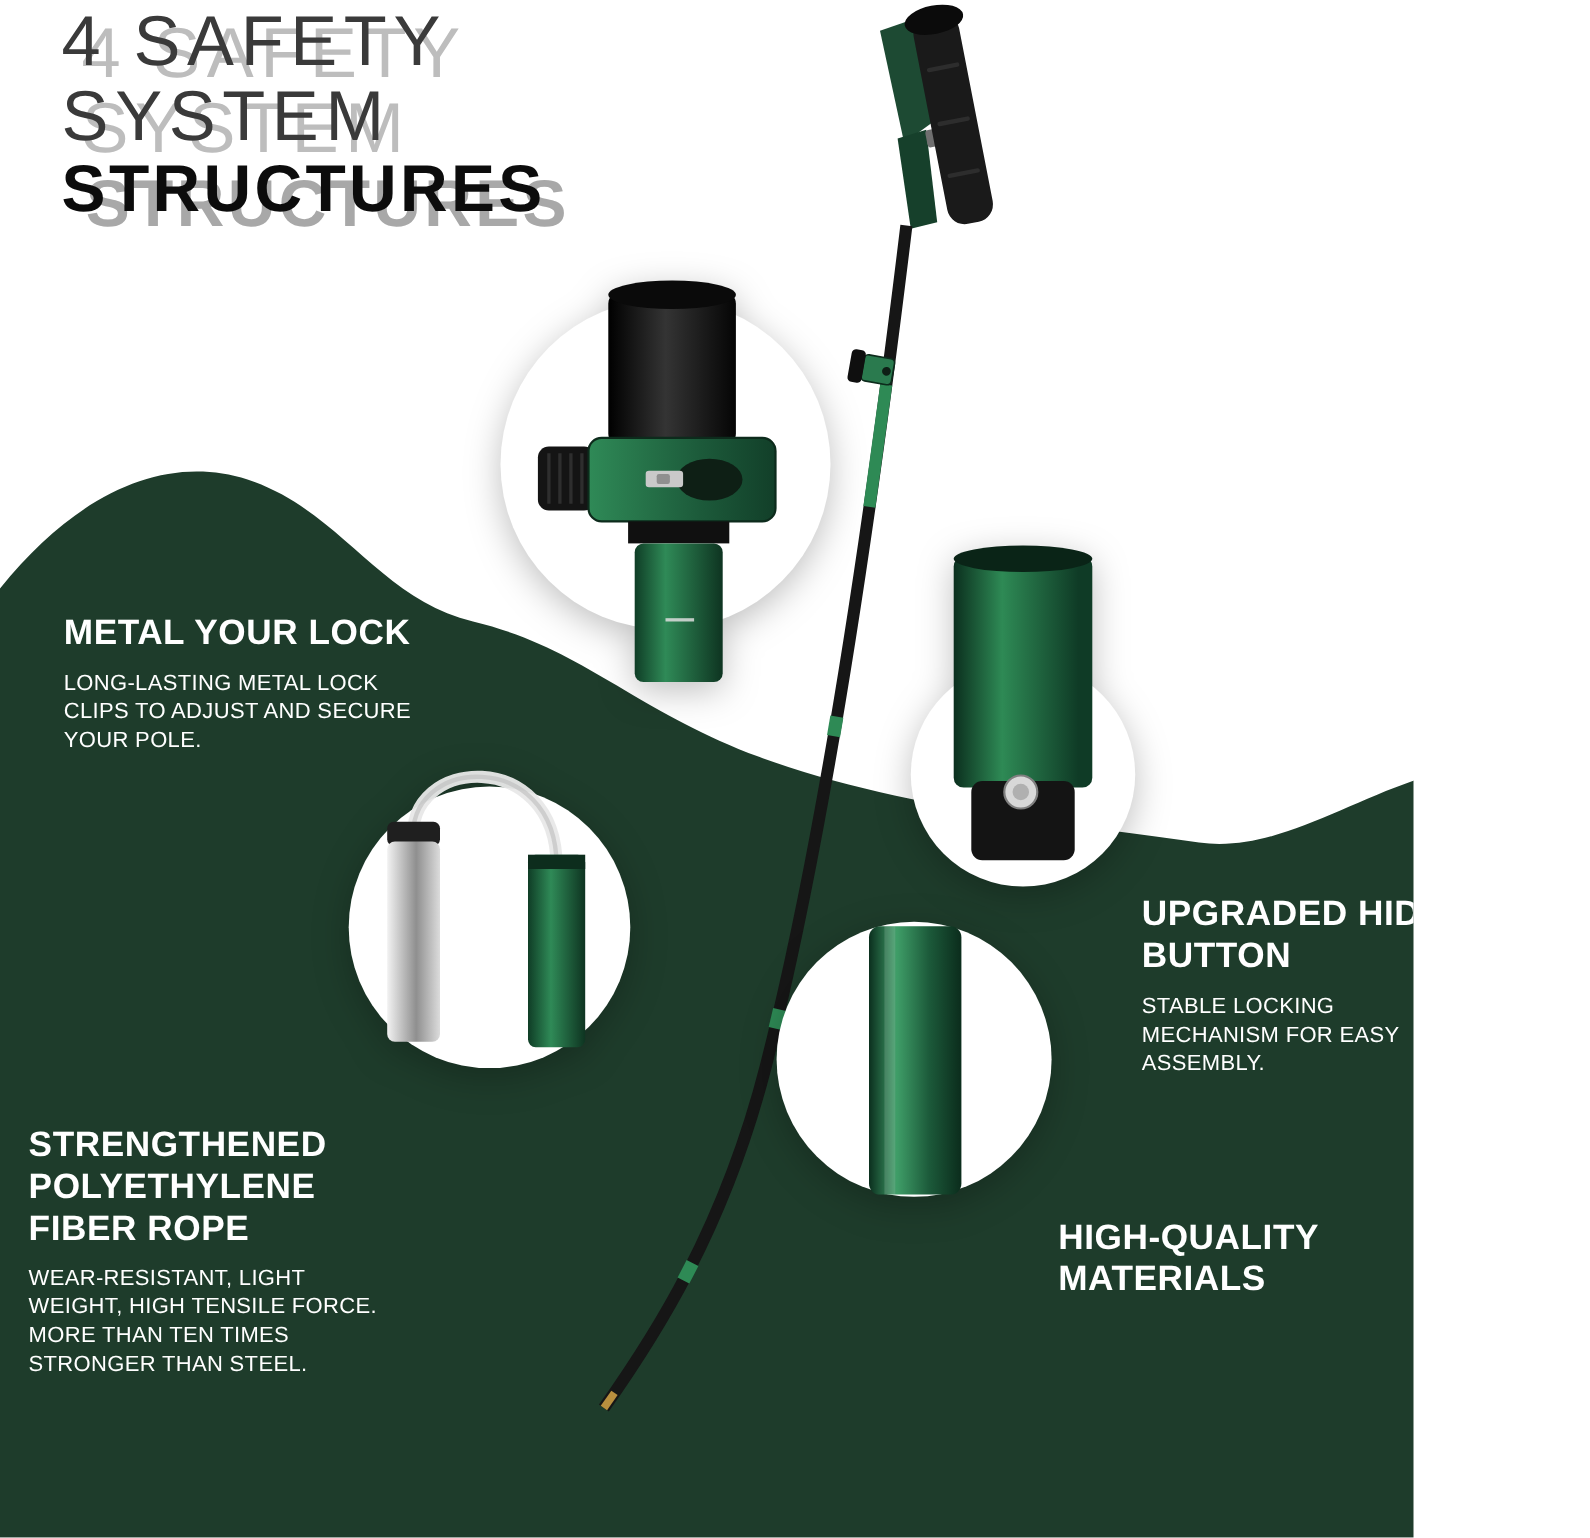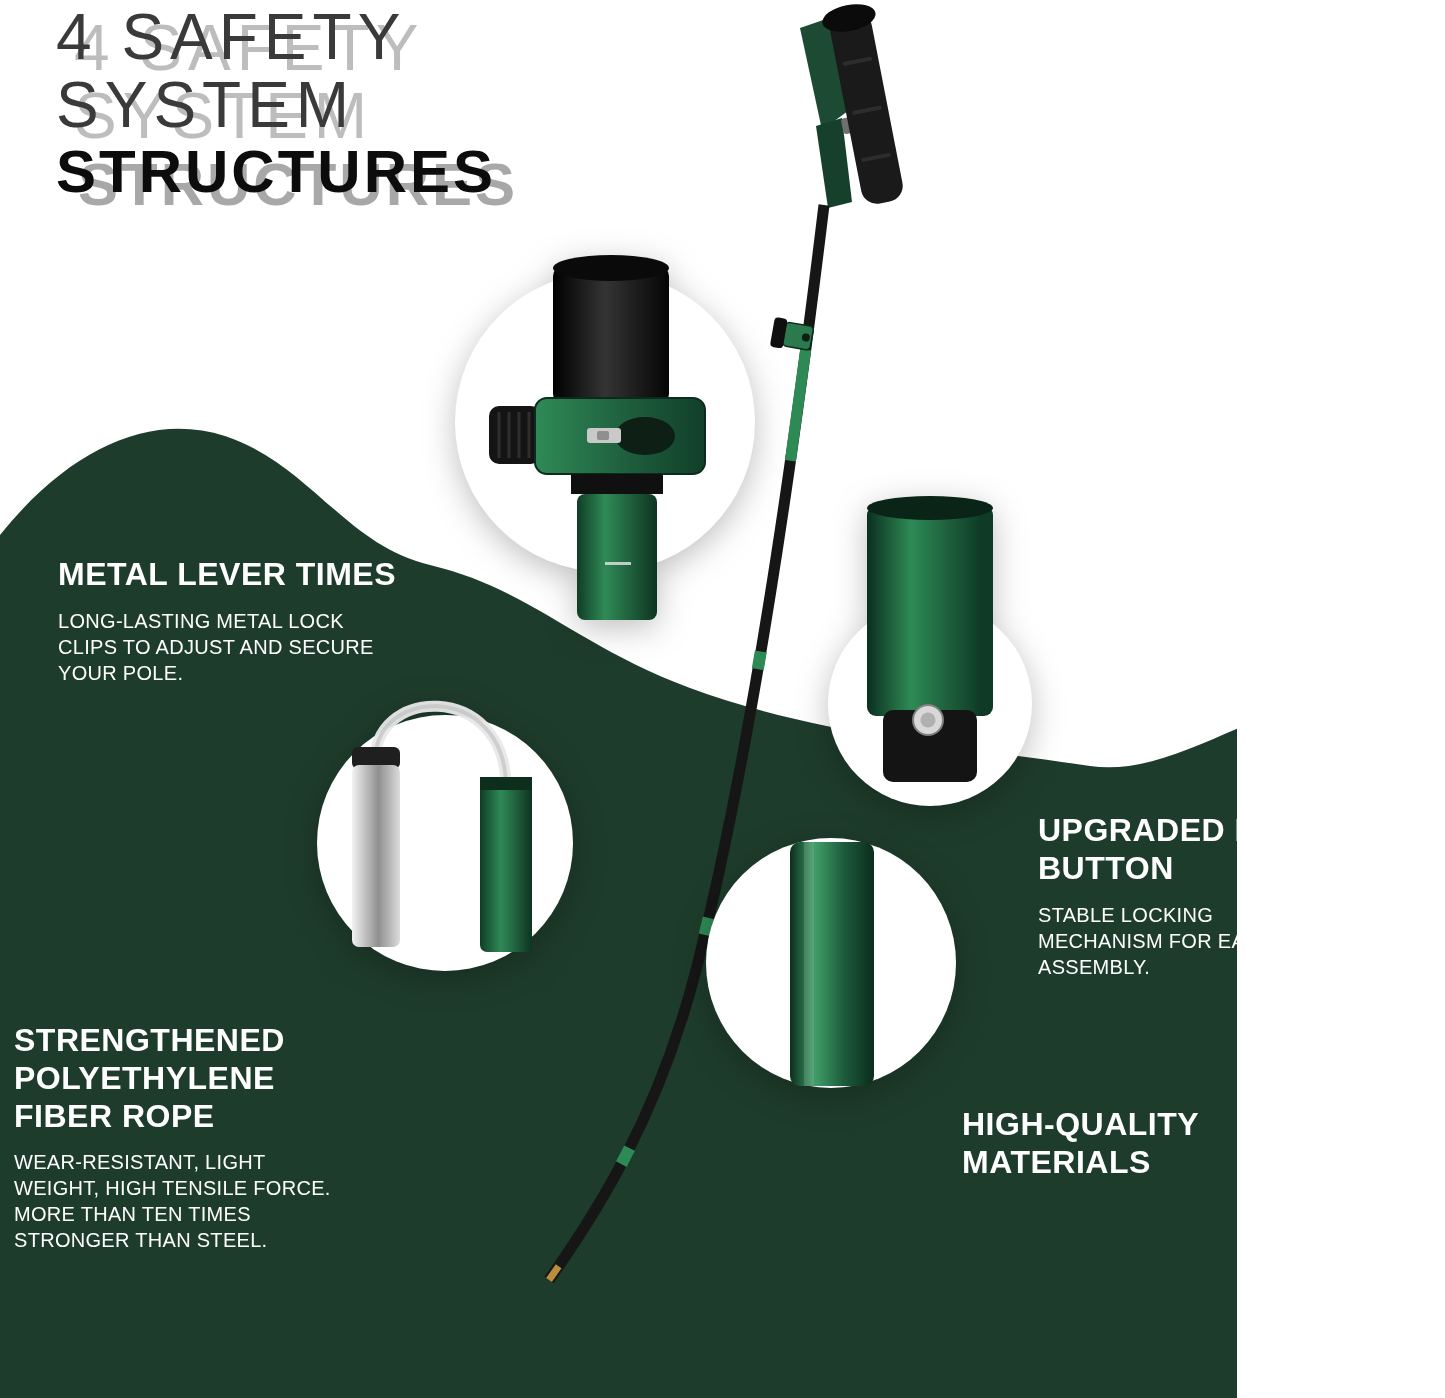--- a/index.html
+++ b/index.html
@@ -1,18 +1,18 @@
 <!DOCTYPE html>
 <html><head>
 <meta charset="utf-8">
 <style>
   html,body{margin:0;padding:0;background:#ffffff;}
   .canvas{
     position:relative;width:1237px;height:1398px;overflow:hidden;
-    background:#ffffff;font-family:"Liberation Sans",sans-serif;
+    background:#ffffff;font-family:"Liberation Sans",sans-serif;padding-left:48px;
   }
   .layer{position:absolute;left:0;top:0;width:100%;height:100%;}
   svg{display:block;}
 
   
   .title{position:absolute;left:56px;top:4px;z-index:6;}
   .title-line{display:block;text-transform:uppercase;}
   .title-thin{
     font-size:64px;font-weight:400;color:#3a3a3a;letter-spacing:6px;
     line-height:1.06;text-shadow:18px 11px 0 #bdbdbd;
@@ -27,21 +27,21 @@
   .feature h3{
     margin:0 0 14px 0;font-size:32px;font-weight:700;letter-spacing:.5px;
     line-height:1.18;white-space:pre-line;
   }
   .feature p{
     margin:0;font-size:20px;font-weight:400;letter-spacing:.3px;
     line-height:1.3;white-space:pre-line;
   }
   #feature-lock{left:58px;top:556px;width:520px;}
   #feature-button{left:1038px;top:812px;width:380px;}
-  #feature-rope{left:14px;top:1022px;width:480px;}
+  #feature-rope{left:26px;top:1022px;width:480px;}
   #feature-rope p{}
   #feature-materials{left:962px;top:1106px;width:430px;}
 
   
   .callout{position:absolute;z-index:5;filter:drop-shadow(0 8px 16px rgba(0,0,0,.25));}
   #callout-lock{left:445px;top:190px;}
   #callout-rope{left:310px;top:665px;}
   #callout-button{left:815px;top:492px;}
   #callout-tube{left:700px;top:832px;}
 
@@ -206,21 +206,21 @@
     </svg>
   </div>
 
   <div class="title">
     <span class="title-line title-thin">4 SAFETY</span>
     <span class="title-line title-thin">SYSTEM</span>
     <span class="title-line title-bold">STRUCTURES</span>
   </div>
 
   <div class="feature" id="feature-lock">
-    <h3>METAL LEVER TIMES</h3>
+    <h3>METAL YOUR LOCK</h3>
     <p>LONG-LASTING METAL LOCK
 CLIPS TO ADJUST AND SECURE
 YOUR POLE.</p>
   </div>
 
   <div class="feature" id="feature-button">
     <h3>UPGRADED HIDDEN
 BUTTON</h3>
     <p>STABLE LOCKING
 MECHANISM FOR EASY

